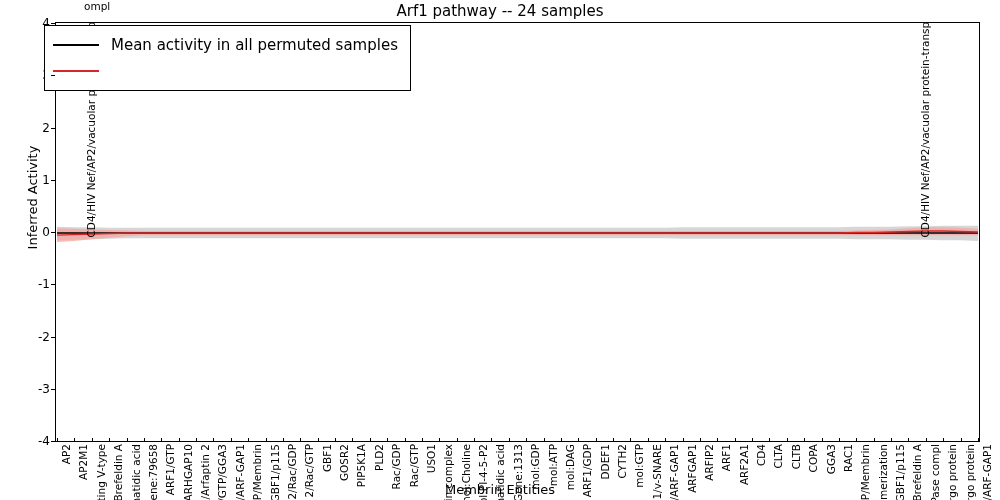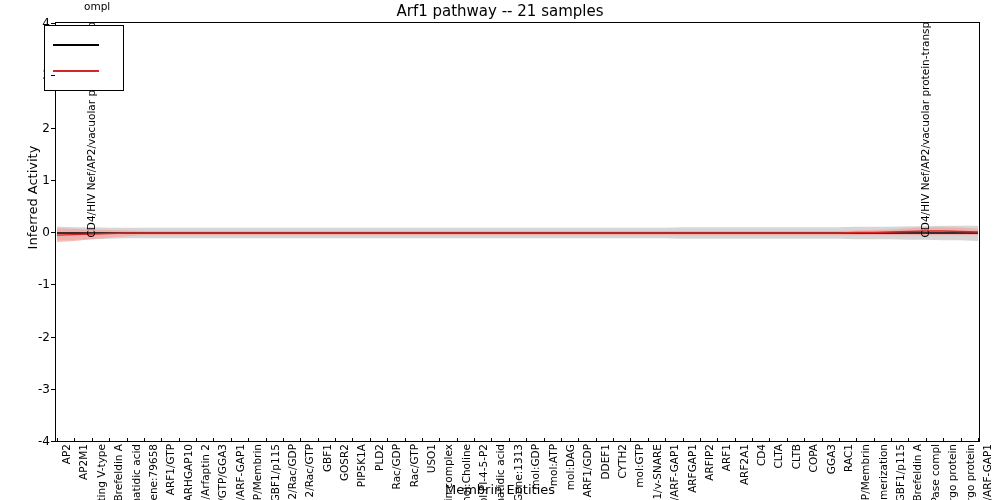--- a/index.html
+++ b/index.html
@@ -147,21 +147,21 @@
     font-size: 15px;
     color: #000;
   }
   svg { display: block; }
 </style>
 </head>
 <body>
 
 <div id="root">
 
-  <div id="chart-title">Arf1 pathway -- 21 samples</div>
+  <div id="chart-title">Arf1 pathway -- 24 samples</div>
 
   <div id="ylabel">Inferred Activity</div>
   <div id="xlabel">Membrin Entities</div>
 
   <div id="ytick-labels">
       <div class="ytick-label" style="top: 419px;">-4</div>
       <div class="ytick-label" style="top: 366.75px;">-3</div>
       <div class="ytick-label" style="top: 314.5px;">-2</div>
       <div class="ytick-label" style="top: 262.25px;">-1</div>
       <div class="ytick-label" style="top: 210px;">0</div>
@@ -291,20 +291,21 @@
       <div class="xtick-label" style="left: 892.245px;">coatomer protein complex/ARF1/GTP/ER cargo protein</div>
       <div class="xtick-mark" style="left: 905.623px;"></div>
       <div class="xtick-label" style="left: 909.623px;">coatomer protein complex/ARF1/GTP/ARF/ER cargo protein</div>
       <div class="xtick-mark" style="left: 923px;"></div>
       <div class="xtick-label" style="left: 927px;">coatomer protein complex/ARF1/GTP/ARF-GAP1</div>
     </div>
 
   <div id="legend">
     <div class="legend-row">
       <span class="legend-line" style="border-top-color:#000000"></span>
+      <span class="legend-text">Mean activity in all permuted samples</span>
     </div>
     <div class="legend-row">
       <span class="legend-line" style="border-top-color:#d62728"></span>
     </div>
   </div>
 
 <div class="ytick-mark" style="top: 441px;"></div>
     <div class="ytick-mark" style="top: 388.75px;"></div>
     <div class="ytick-mark" style="top: 336.5px;"></div>
     <div class="ytick-mark" style="top: 284.25px;"></div>

